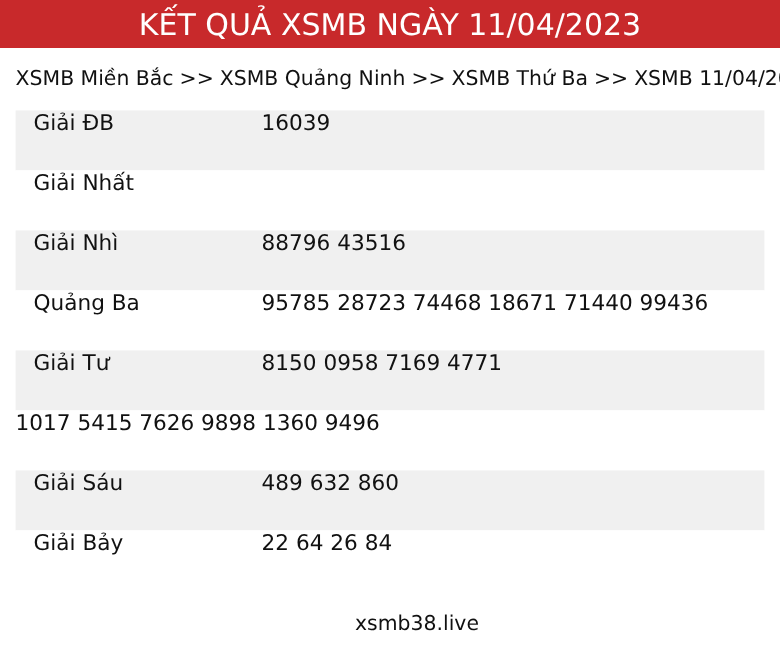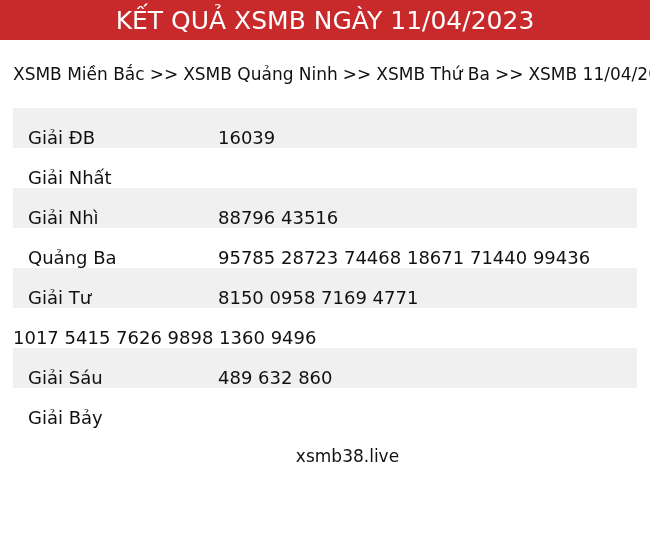--- a/index.html
+++ b/index.html
@@ -21,43 +21,43 @@
     align-items: center;
     justify-content: center;
   }
   .header-title {
     color: #ffffff;
     font-size: 25px;
     font-weight: 500;
     white-space: nowrap;
   }
   .breadcrumb {
-    height: 68px;
+    height: 52px;
     display: flex;
     align-items: center;
     padding: 0 13px;
     font-size: 17px;
     white-space: nowrap;
   }
   .breadcrumb .crumb {
     color: #111111;
     text-decoration: none;
     cursor: pointer;
   }
   .breadcrumb .sep {
     margin: 0 5px;
     color: #111111;
   }
   .results-table {
     margin: 0 13px;
   }
   .result-row {
-    height: 40px;
+    height: 50px;
     display: flex;
-    align-items: flex-end;
+    align-items: flex-start;
     font-size: 18px;
     background: #ffffff;
   }
   .result-row:nth-child(odd) {
     background: #f0f0f0;
   }
   .prize-label {
     width: 190px;
     padding-left: 15px;
     flex: 0 0 auto;
@@ -117,18 +117,19 @@
   </div>
   <div class="result-row">
     <div class="prize-numbers">1017 5415 7626 9898 1360 9496</div>
   </div>
   <div class="result-row">
     <div class="prize-label">Giải Sáu</div>
     <div class="prize-numbers">489 632 860</div>
   </div>
   <div class="result-row">
     <div class="prize-label">Giải Bảy</div>
+    <div class="prize-numbers">22 64 26 84</div>
   </div>
 </div>
 
 <div class="footer">
   <span class="site">xsmb38.live</span>
 </div>
 
 </body></html>

